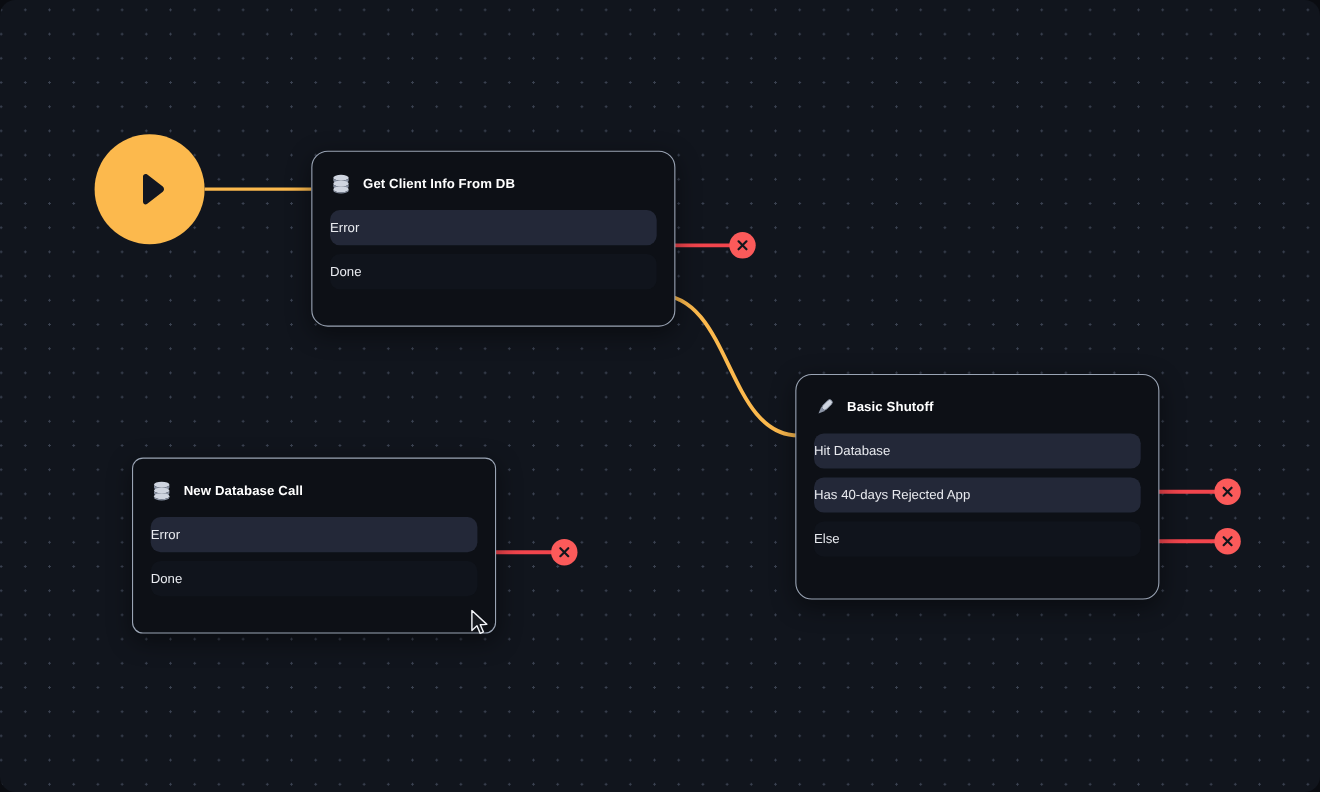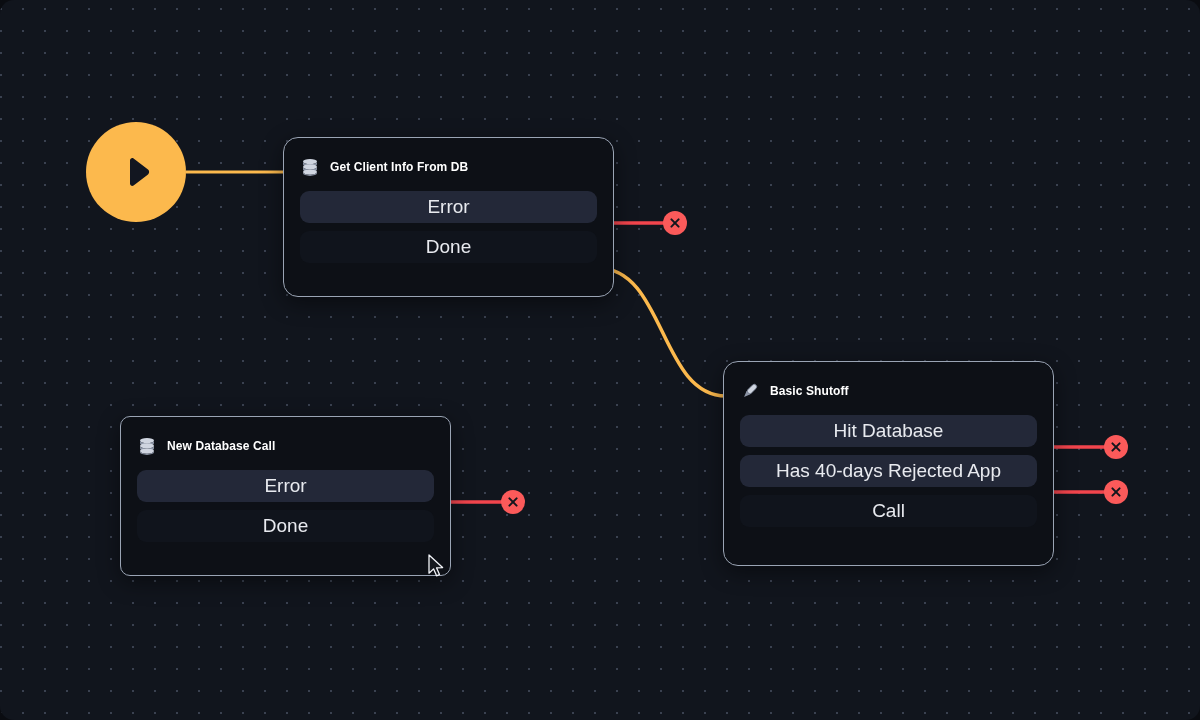--- a/index.html
+++ b/index.html
@@ -84,23 +84,23 @@
 
   .rows {
     display: flex;
     flex-direction: column;
     gap: 8px;
   }
   .row {
     height: 32px;
     line-height: 32px;
     border-radius: 9px;
-    text-align: center;
+    text-align: left;
     color: #e8eaef;
-    font-size: 19px;
+    font-size: 12px;
     background: #10141c;
     white-space: nowrap;
     overflow: hidden;
   }
   .row.active {
     background: #232838;
   }
 
   
   .node.clip-rows { overflow: hidden; border-radius: 10px; }
@@ -189,37 +189,37 @@
         </svg>
       </span>
       <span class="node-title">New Database Call</span>
     </div>
     <div class="rows">
       <div class="row active">Error</div>
       <div class="row">Done</div>
     </div>
   </div>
 
-  <div class="node" id="node-basic-shutoff" style="left:723px; top:361px; width:331px; height:205px;">
+  <div class="node" id="node-basic-shutoff" style="left:723px; top:340px; width:331px; height:205px;">
     <div class="node-header">
       <span class="node-icon">
         <svg width="20" height="20" viewBox="0 0 20 20">
           <g transform="rotate(45 10 10)">
             <rect x="7.6" y="1.6" width="4.8" height="11.2" rx="2.4" fill="#cfd5e0" stroke="#7d8698" stroke-width="0.8"></rect>
             <path d="M7.6 12.6 L10 18.4 L12.4 12.6 Z" fill="#8b94a5"></path>
             <line x1="7.6" y1="12.6" x2="12.4" y2="12.6" stroke="#7d8698" stroke-width="0.7"></line>
           </g>
         </svg>
       </span>
       <span class="node-title">Basic Shutoff</span>
     </div>
     <div class="rows">
       <div class="row active">Hit Database</div>
       <div class="row active">Has 40-days Rejected App</div>
-      <div class="row">Call</div>
+      <div class="row">Else</div>
     </div>
   </div>
 
   <div class="terminator" style="left:663px; top:211px;">
     <svg width="14" height="14" viewBox="0 0 14 14">
       <line x1="3.4" y1="3.4" x2="10.6" y2="10.6" stroke="#13161d" stroke-width="2" stroke-linecap="round"></line>
       <line x1="10.6" y1="3.4" x2="3.4" y2="10.6" stroke="#13161d" stroke-width="2" stroke-linecap="round"></line>
     </svg>
   </div>
 

